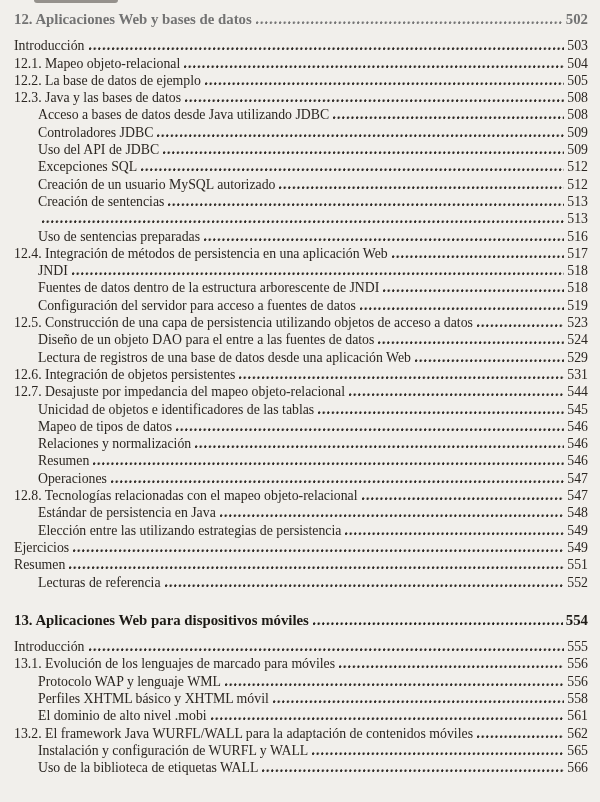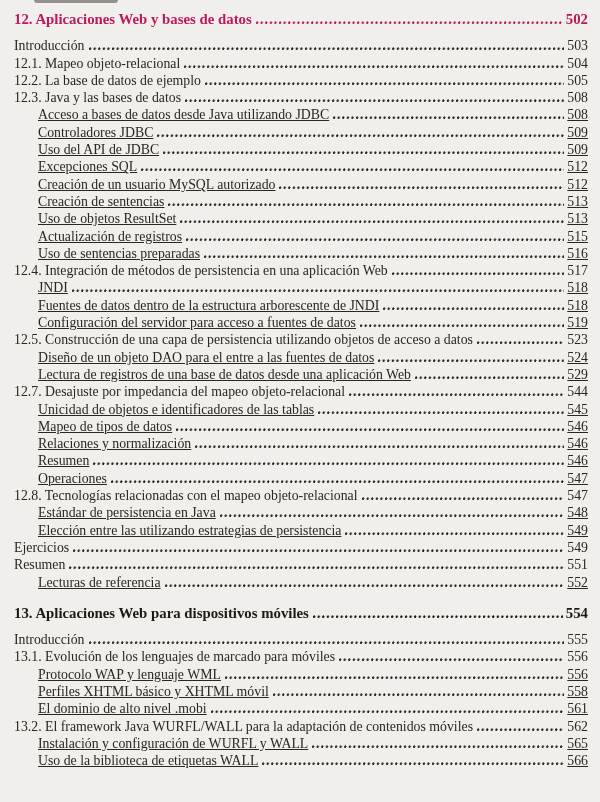--- a/index.html
+++ b/index.html
@@ -42,37 +42,37 @@
     flex: 1 1 auto;
     min-width: 8px;
     height: 3px;
     margin: 0 3px 0 4px;
     background-image: radial-gradient(circle at 1.1px 1.6px, currentColor 1.05px, transparent 1.35px);
     background-size: 4.6px 3px;
     background-repeat: repeat-x;
     background-position: left bottom;
   }
   .row .pagenum { flex: 0 0 auto; text-align: center; }
-  .row.level-1 { padding-left: 24px; text-decoration: underline; }
+  .row.level-1 { padding-left: 24px; }
   .heading-row {
     font-weight: bold;
     font-size: 14.8px;
     margin-bottom: 9px;
   }
-  .section + .section { margin-top: 14px; }
+  .section + .section { margin-top: 21px; }
 </style>
 </head>
 <body style="background: rgb(241, 239, 235); color: rgb(43, 38, 33);">
 
 <div class="scan-artifact"></div>
 
 <main class="page">
   <div id="toc-container">
   <section class="section">
-    <div class="row heading-row" style="color: #be185d;">
+    <div class="row heading-row" style="color: #737373;">
       <span class="title">12. Aplicaciones Web y bases de datos</span>
       <span class="leader"></span>
       <span class="pagenum">502</span>
     </div>
     <div class="entries">
   <div class="row entry level-0">
     <span class="title">Introducción</span>
     <span class="leader"></span>
     <span class="pagenum">503</span>
   </div>
@@ -125,30 +125,24 @@
     <span class="pagenum">512</span>
   </div>
 
   <div class="row entry level-1">
     <span class="title">Creación de sentencias</span>
     <span class="leader"></span>
     <span class="pagenum">513</span>
   </div>
 
   <div class="row entry level-1">
-    <span class="title">Uso de objetos ResultSet</span>
     <span class="leader"></span>
     <span class="pagenum">513</span>
   </div>
 
-  <div class="row entry level-1">
-    <span class="title">Actualización de registros</span>
-    <span class="leader"></span>
-    <span class="pagenum">515</span>
-  </div>
 
   <div class="row entry level-1">
     <span class="title">Uso de sentencias preparadas</span>
     <span class="leader"></span>
     <span class="pagenum">516</span>
   </div>
 
   <div class="row entry level-0">
     <span class="title">12.4. Integración de métodos de persistencia en una aplicación Web</span>
     <span class="leader"></span>
@@ -184,20 +178,25 @@
     <span class="leader"></span>
     <span class="pagenum">524</span>
   </div>
 
   <div class="row entry level-1">
     <span class="title">Lectura de registros de una base de datos desde una aplicación Web</span>
     <span class="leader"></span>
     <span class="pagenum">529</span>
   </div>
 
+  <div class="row entry level-0">
+    <span class="title">12.6. Integración de objetos persistentes</span>
+    <span class="leader"></span>
+    <span class="pagenum">531</span>
+  </div>
 
   <div class="row entry level-0">
     <span class="title">12.7. Desajuste por impedancia del mapeo objeto-relacional</span>
     <span class="leader"></span>
     <span class="pagenum">544</span>
   </div>
 
   <div class="row entry level-1">
     <span class="title">Unicidad de objetos e identificadores de las tablas</span>
     <span class="leader"></span>

